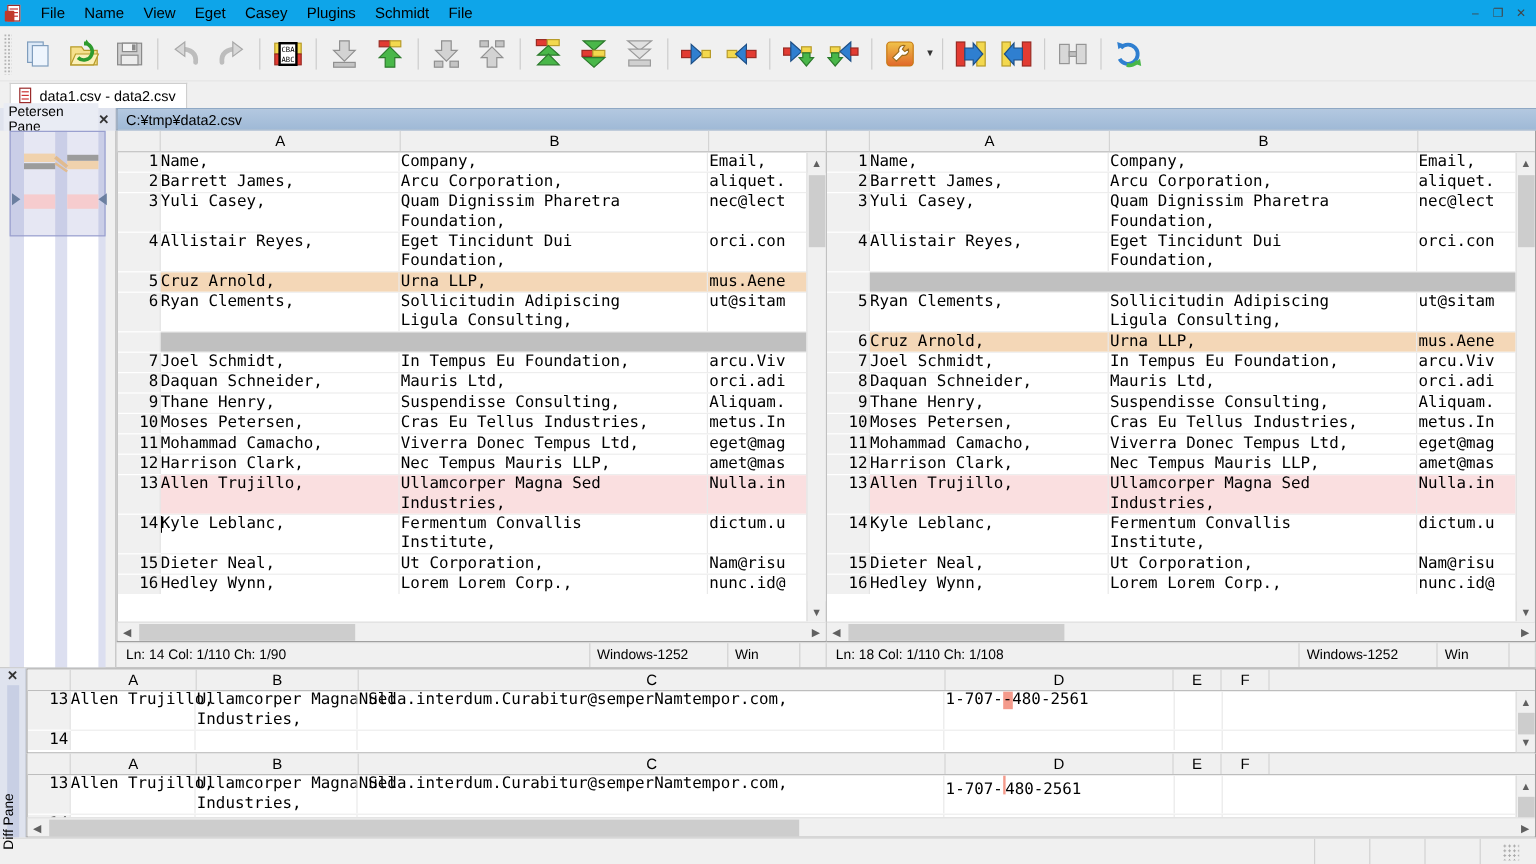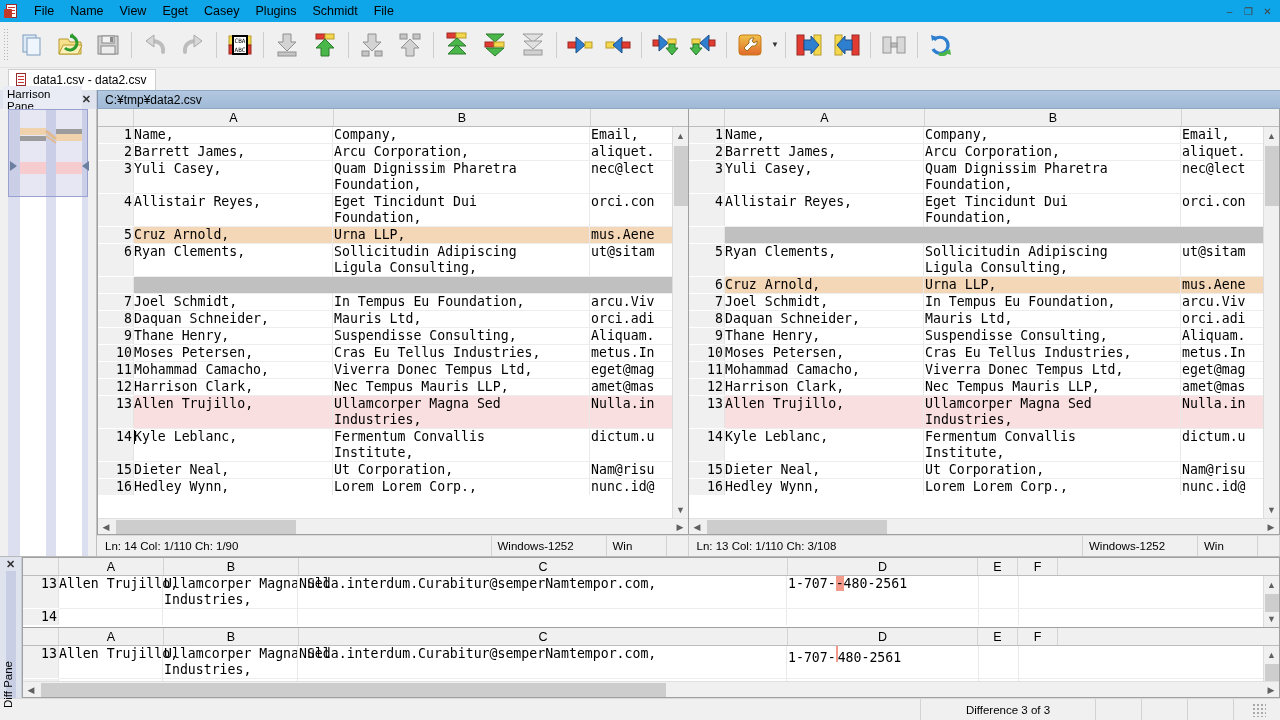--- a/index.html
+++ b/index.html
@@ -358,21 +358,21 @@
       <div class="doctab-icon">
         <div class="dt-page"></div>
           <div class="dt-lines"></div>
       </div>
       <span>data1.csv - data2.csv</span>
     </div>
   </div>
 
   <div class="headerrow">
     <div class="locpane-tab">
-      <span class="lp-label">Harrison Pane</span>
+      <span class="lp-label">Petersen Pane</span>
       <span class="lp-close">✕</span>
     </div>
     <div class="filehdr right">C:¥tmp¥data2.csv</div>
   </div>
 
   <div class="body">
 
     <div class="locpane">
       <div style="position:absolute;left:8px;top:0;width:80px;bottom:0;background:#dcdff0;"></div>
       <div class="loc-col" style="left:20px;width:26px;"></div>
@@ -621,21 +621,21 @@
       </div>
 
       <div class="statusbar">
         <div class="sb-half">
           <div class="sb-cell sb-grow" style="padding-left:8px;">Ln: 14 Col: 1/110 Ch: 1/90</div>
           <div class="sb-cell" style="width:115px;justify-content:flex-start;">Windows-1252</div>
           <div class="sb-cell" style="width:60px;">Win</div>
           <div class="sb-cell" style="width:22px;"></div>
         </div>
         <div class="sb-half">
-          <div class="sb-cell sb-grow" style="padding-left:8px;">Ln: 13 Col: 1/110 Ch: 3/108</div>
+          <div class="sb-cell sb-grow" style="padding-left:8px;">Ln: 18 Col: 1/110 Ch: 1/108</div>
           <div class="sb-cell" style="width:115px;justify-content:flex-start;">Windows-1252</div>
           <div class="sb-cell" style="width:60px;">Win</div>
           <div class="sb-cell" style="width:22px;"></div>
         </div>
       </div>
     </div>
   </div>
 
   <div class="diffpane">
     <div class="dp-side">
@@ -715,21 +715,20 @@
             <div class="hs-thumb" style="left:2px;width:625px;"></div>
           </div>
           <div class="hs-arrow">▶</div>
         </div>
       </div>
     </div>
   </div>
 
   <div class="bottombar">
     <div class="bb-grow"></div>
-    <div class="bb-cell" style="width:175px;">Difference 3 of 3</div>
     <div class="bb-cell" style="width:46px;"></div>
     <div class="bb-cell" style="width:46px;"></div>
     <div class="bb-cell" style="width:46px;"></div>
     <div class="bb-cell" style="width:46px;border-right:none;">
       <div class="grip-dots"></div>
     </div>
   </div>
 
 </div>
 

